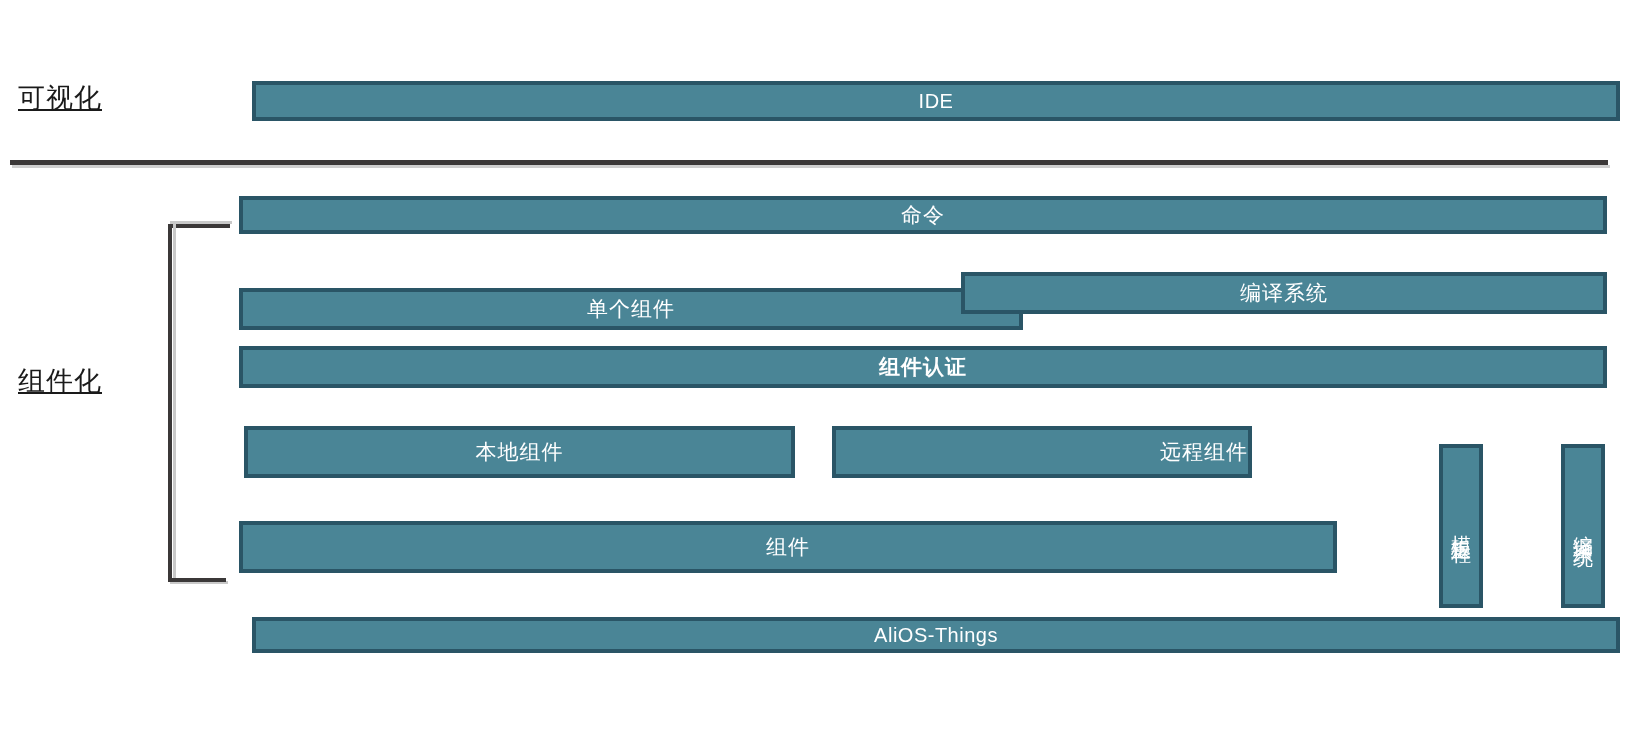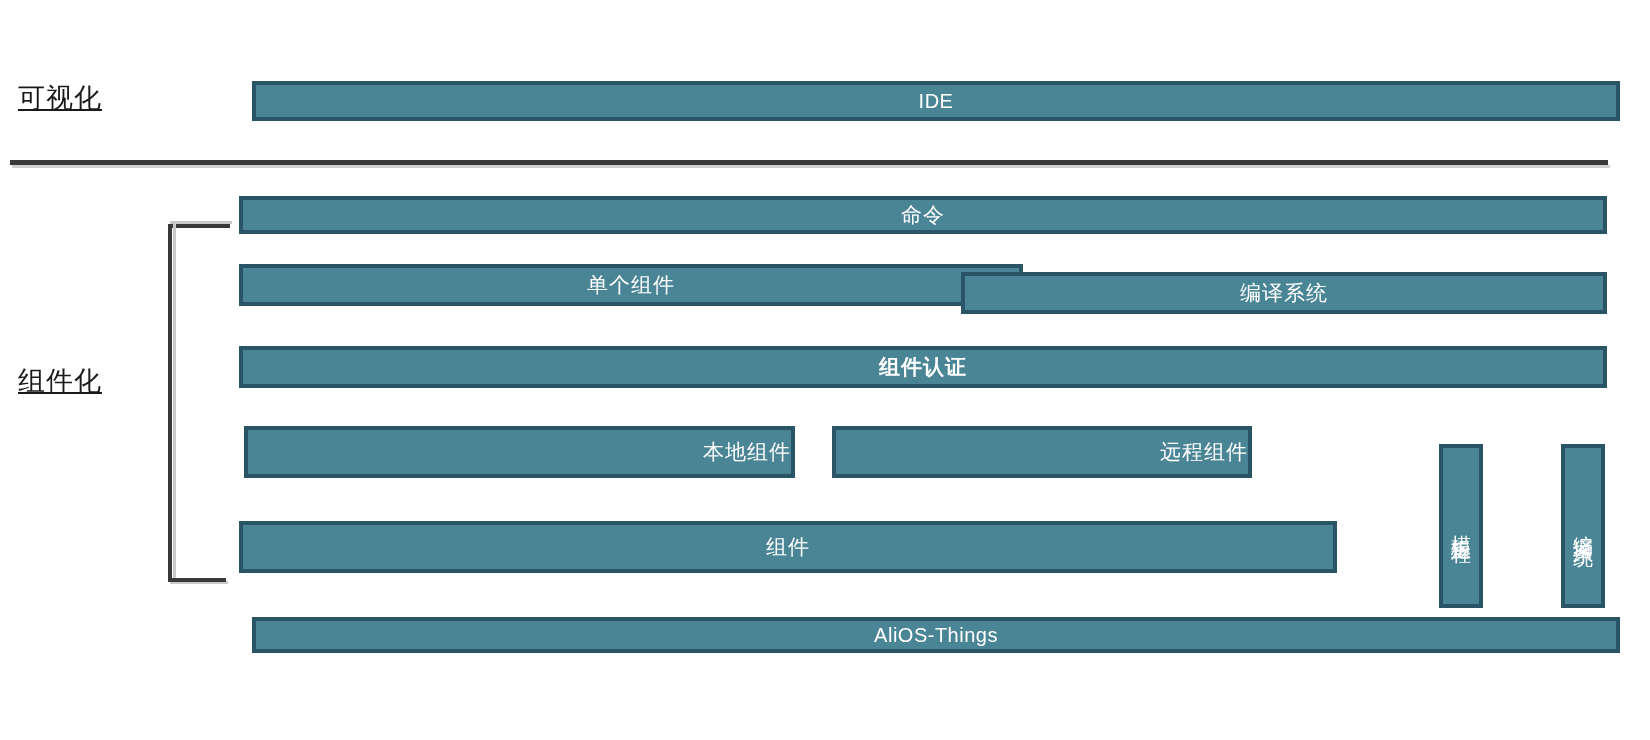--- a/index.html
+++ b/index.html
@@ -106,32 +106,32 @@
     <div class="stem-shadow" style="left:173px; top:224px; width:3px; height:358px;"></div>
     <div class="stem" style="left:168px; top:224px; width:4px; height:358px;"></div>
     <div class="arm-shadow" style="left:170px; top:581px; width:58px; height:3px;"></div>
     <div class="arm" style="left:168px; top:578px; width:58px; height:4px;"></div>
   </div>
 
   <div class="box" style="left:239px; top:196px; width:1368px; height:38px;">
     <span>命令</span>
   </div>
 
-  <div class="box" style="left:239px; top:264px; width:784px; height:42px;">
+  <div class="box" style="left:239px; top:288px; width:784px; height:42px;">
     <span>单个组件</span>
   </div>
   <div class="box" style="left:961px; top:272px; width:646px; height:42px;">
     <span>编译系统</span>
   </div>
 
   <div class="box" style="left:239px; top:346px; width:1368px; height:42px;font-weight:bold;">
     <span>组件认证</span>
   </div>
 
-  <div class="box" style="left:244px; top:426px; width:551px; height:52px;justify-content:flex-end;">
+  <div class="box" style="left:244px; top:426px; width:551px; height:52px;">
     <span>本地组件</span>
   </div>
   <div class="box" style="left:832px; top:426px; width:420px; height:52px;justify-content:flex-end;">
     <span>远程组件</span>
   </div>
 
   <div class="box vertical" style="left:1439px; top:444px; width:44px; height:164px;">
     <span>模板工程</span>
   </div>
   <div class="box vertical" style="left:1561px; top:444px; width:44px; height:164px;">

